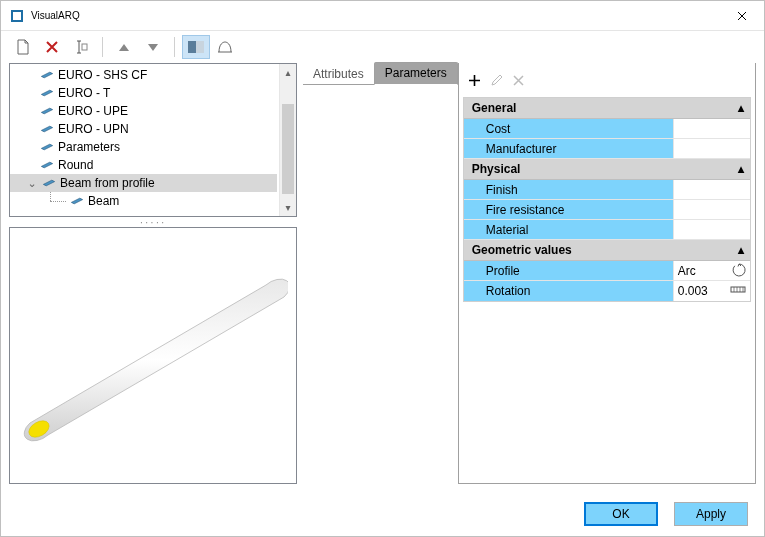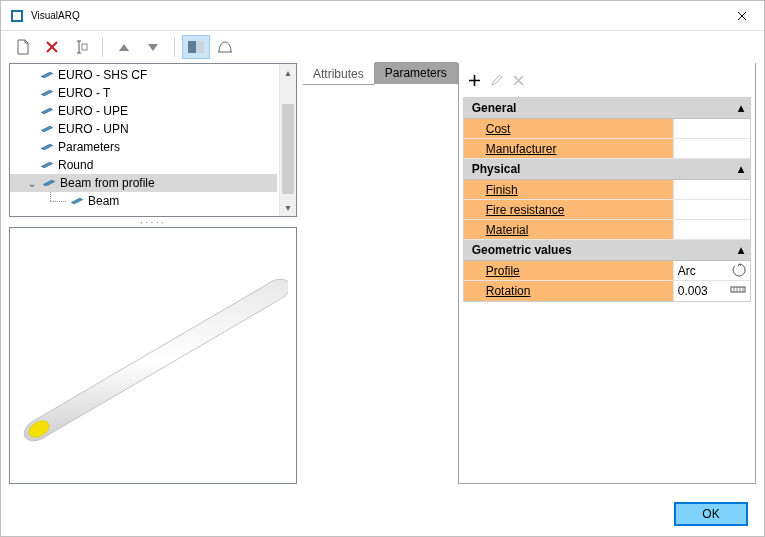--- a/index.html
+++ b/index.html
@@ -38,21 +38,21 @@
   .tab { padding: 3px 10px 4px 10px; cursor: pointer; color: #555; position: relative; z-index: 1; }
   .tab.active { border: 1px solid #a0a0a0; border-bottom-color: #fff; background: #a3a3a3; color: #000; border-radius: 2px 2px 0 0; }
   .tab-content { flex: 1; border: 1px solid #a0a0a0; border-top: none; background: #fff; padding: 6px 4px 4px 4px; overflow: hidden; }
   .param-toolbar { height: 22px; display: flex; align-items: center; gap: 2px; padding-left: 2px; margin-bottom: 6px; }
   .pt-btn { width: 20px; height: 20px; display: flex; align-items: center; justify-content: center; cursor: pointer; border: 1px solid transparent; }
   .pt-btn.dis { color: #bbb; cursor: default; }
   .param-grid { border: 1px solid #cfcfcf; }
   .group-hdr { background: #d4d4d4; font-weight: 600; padding: 3px 6px 3px 8px; display: flex; justify-content: space-between; align-items: center; border-bottom: 1px solid #bfbfbf; }
   .param-row { display: flex; height: 20px; border-bottom: 1px solid #e4e4e4; }
   .param-row:last-child { border-bottom: none; }
-  .param-name { width: 210px; padding: 2px 7px 2px 22px; border-right: 1px solid #e4e4e4; background: #fdba74; display: flex; align-items: center; text-decoration: underline; }
+  .param-name { width: 210px; padding: 2px 7px 2px 22px; border-right: 1px solid #e4e4e4; background: #7dd3fc; display: flex; align-items: center; }
   .param-val { flex: 1; padding: 2px 22px 2px 4px; display: flex; align-items: center; position: relative; }
   .val-icon { position: absolute; right: 4px; top: 2px; color: #666; }
   .button-row { height: 44px; display: flex; align-items: center; justify-content: flex-end; gap: 16px; padding: 0 16px; }
   .dlg-btn { width: 74px; height: 24px; border: 1px solid #adadad; background: #7dd3fc; cursor: pointer; display: flex; align-items: center; justify-content: center; }
   .dlg-btn.primary { border: 1px solid #0078d7; outline: 1px solid #0078d7; outline-offset: -2px; }
 </style>
 </head>
 <body>
 
 <div class="window">
@@ -275,14 +275,15 @@
               </span>
             </div>
           </div>
         </div>
       </div>
     </div>
   </div>
 
   <div class="button-row">
     <div class="dlg-btn primary">OK</div>
+    <div class="dlg-btn">Apply</div>
   </div>
 </div>
 
 </body></html>

